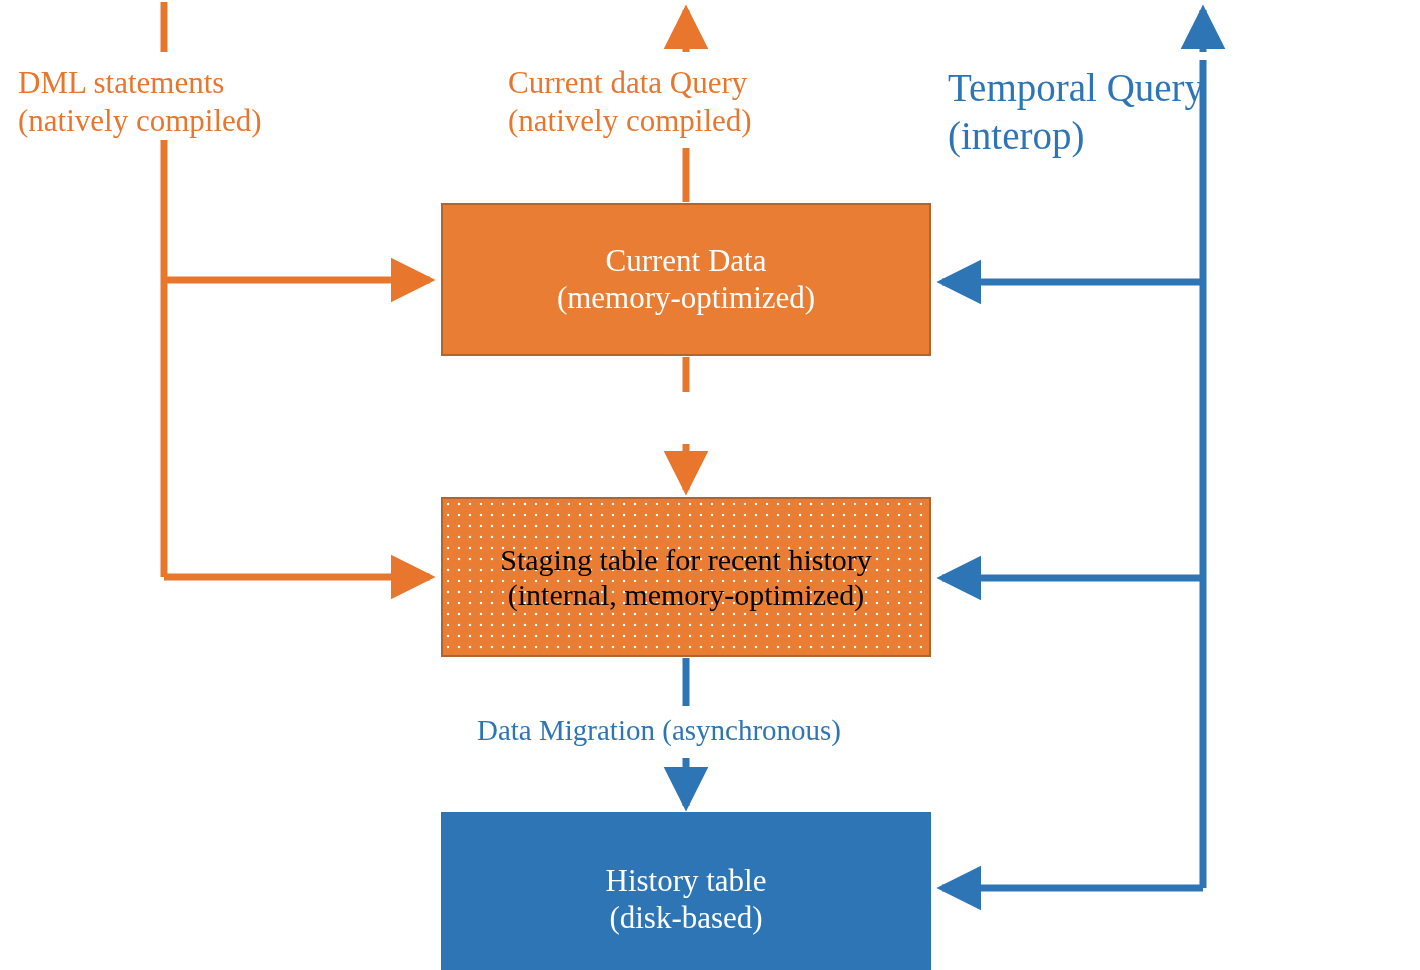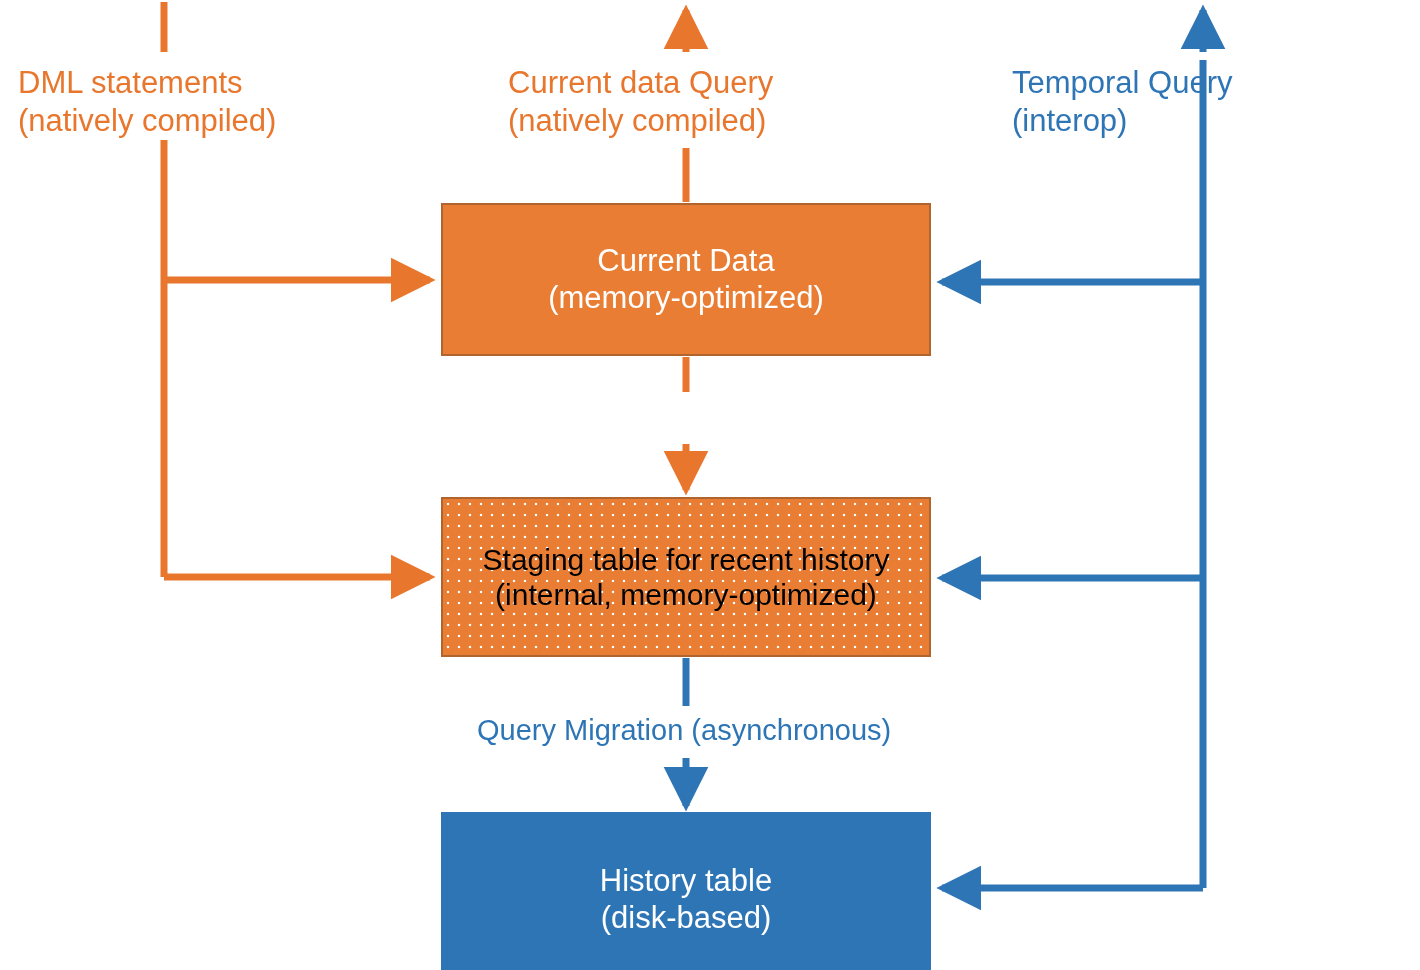--- a/index.html
+++ b/index.html
@@ -6,21 +6,21 @@
     margin: 0;
     padding: 0;
     background: #ffffff;
   }
   #stage {
     position: relative;
     width: 1253px;
     height: 970px;
     background: #ffffff;
     overflow: hidden;
-    font-family: Liberation Sans, sans-serif;
+    font-family: Liberation Serif, serif;
     padding-left: 47px;
   }
   #wires {
     position: absolute;
     left: 0;
     top: 0;
     width: 1420px;
     height: 970px;
   }
 
@@ -85,23 +85,23 @@
     left: 18px;
     top: 64px;
     font-size: 31px;
   }
   .label-current-query {
     left: 508px;
     top: 64px;
     font-size: 31px;
   }
   .label-temporal-query {
-    left: 1012px;
+    left: 948px;
     top: 64px;
-    font-size: 31px;
+    font-size: 39px;
   }
   .label-sysver {
     left: 456px;
     top: 399px;
     font-size: 29px;
   }
   .label-migration {
     left: 477px;
     top: 713px;
     font-size: 29px;
@@ -188,21 +188,21 @@
 
   <div class="label label-orange label-dml">DML statements
 (natively compiled)</div>
 
   <div class="label label-orange label-current-query">Current data Query
 (natively compiled)</div>
 
   <div class="label label-blue label-temporal-query">Temporal Query (interop)</div>
 
 
-  <div class="label label-blue label-migration">Query  Migration (asynchronous)</div>
+  <div class="label label-blue label-migration">Data  Migration (asynchronous)</div>
 
   <div class="node node-staging">Staging table for recent history
 (internal, memory-optimized)</div>
 
   <div class="node node-current">Current Data
 (memory-optimized)</div>
 
   <div class="node node-history">History table
 (disk-based)</div>
 

